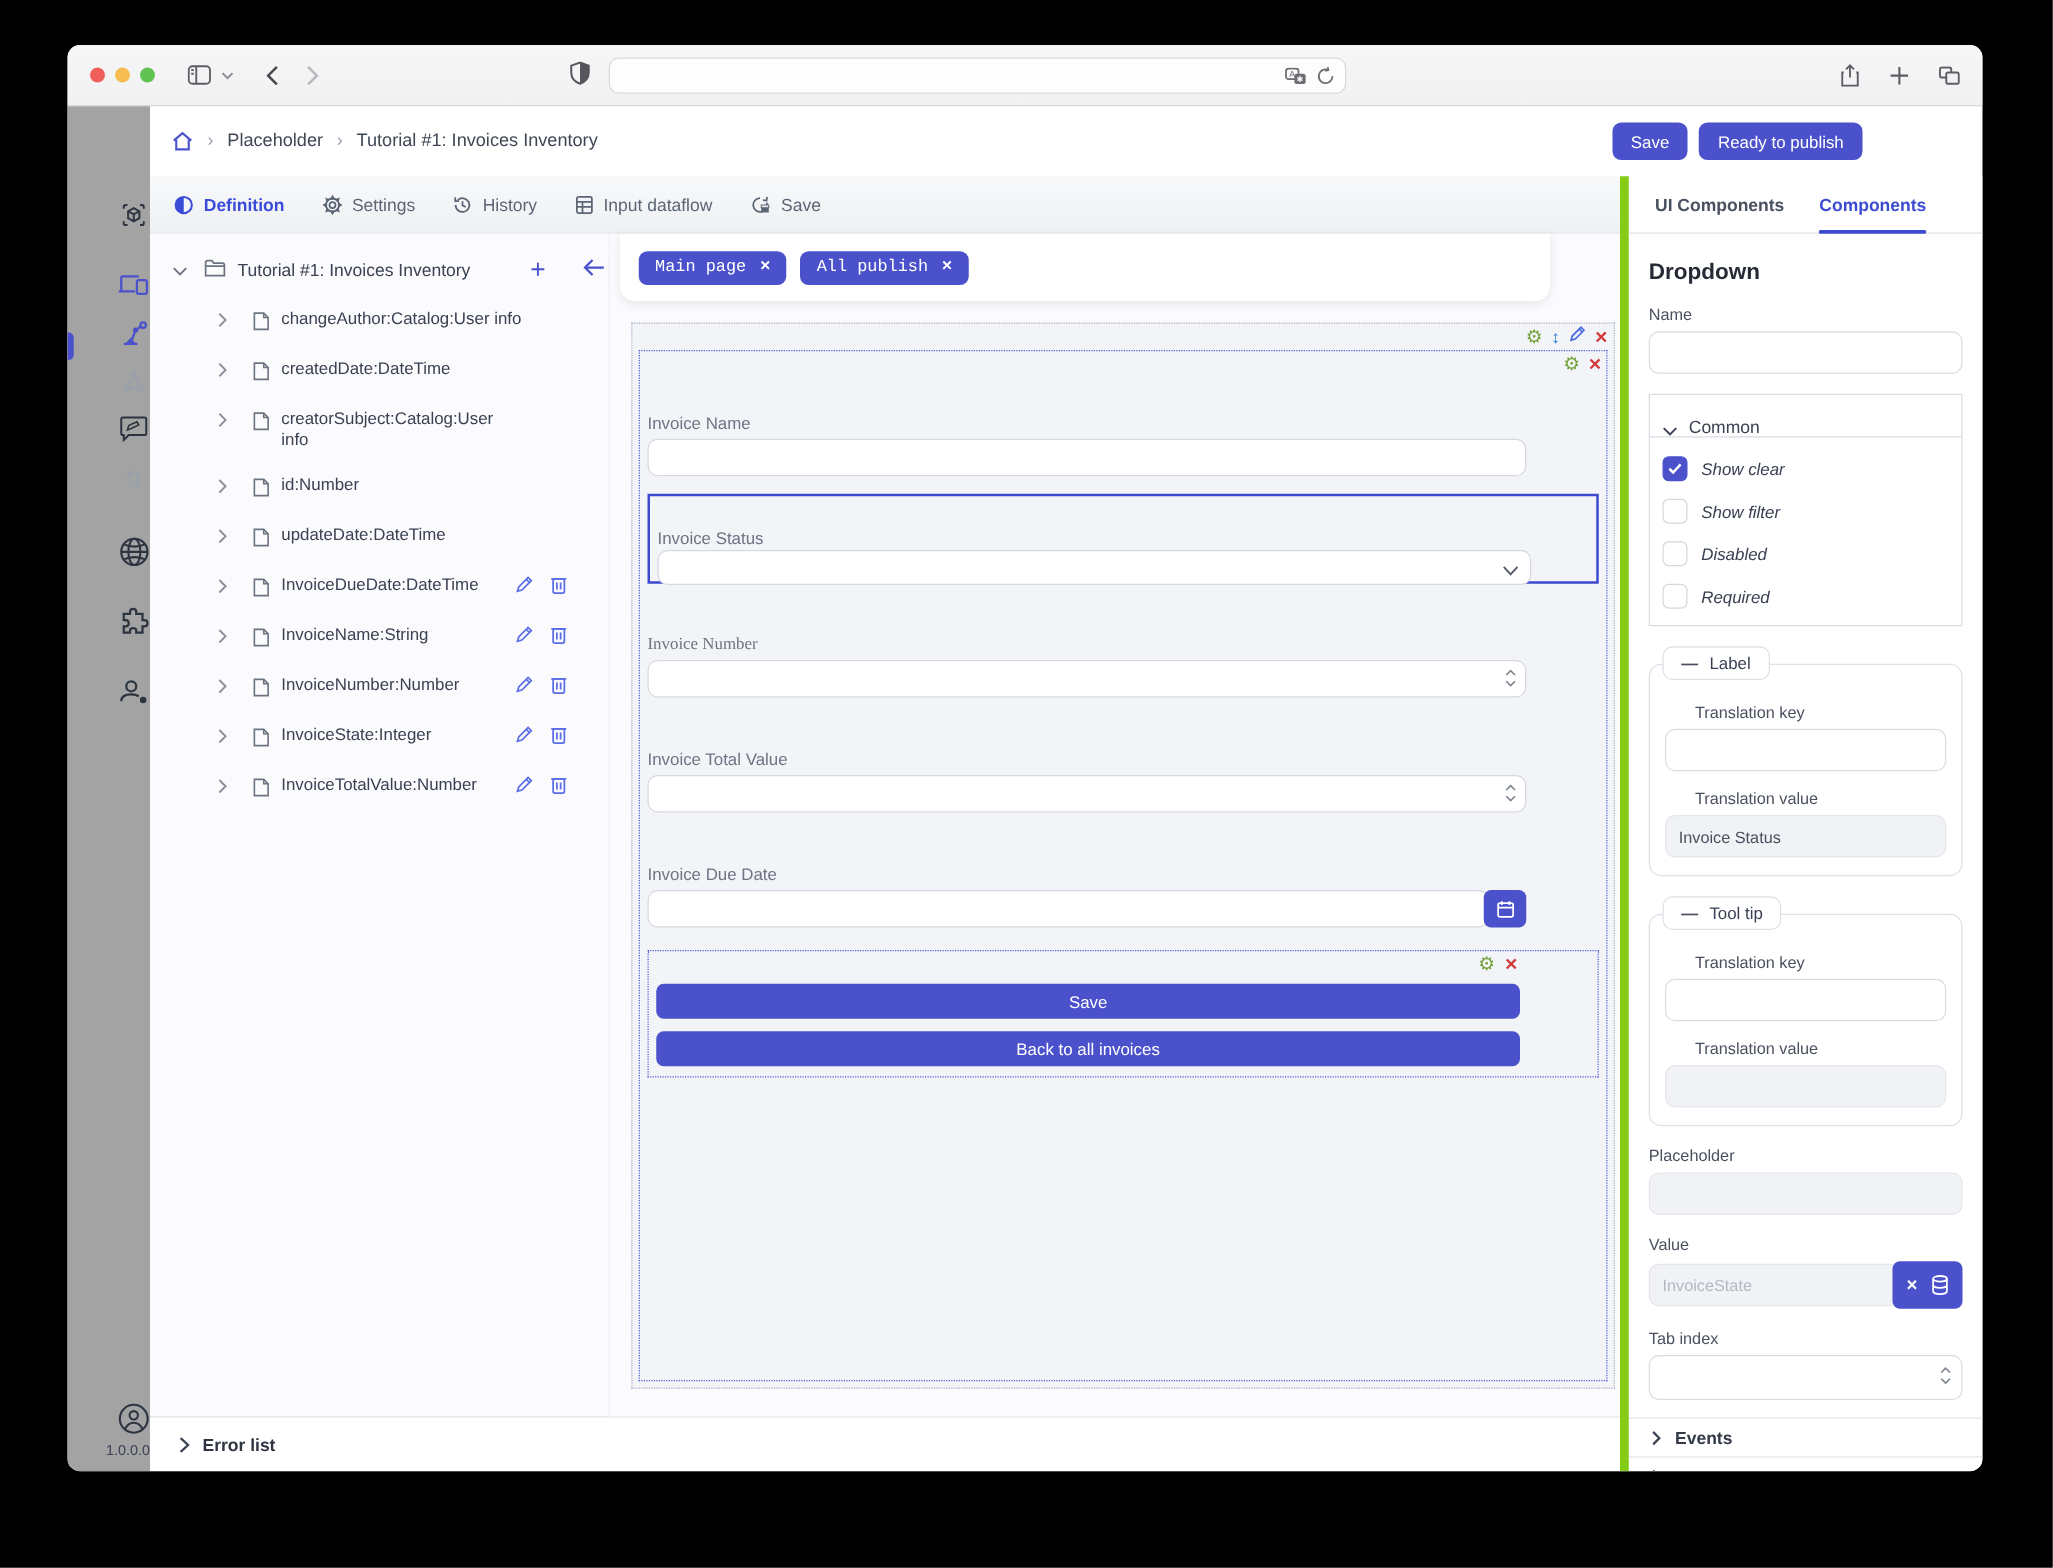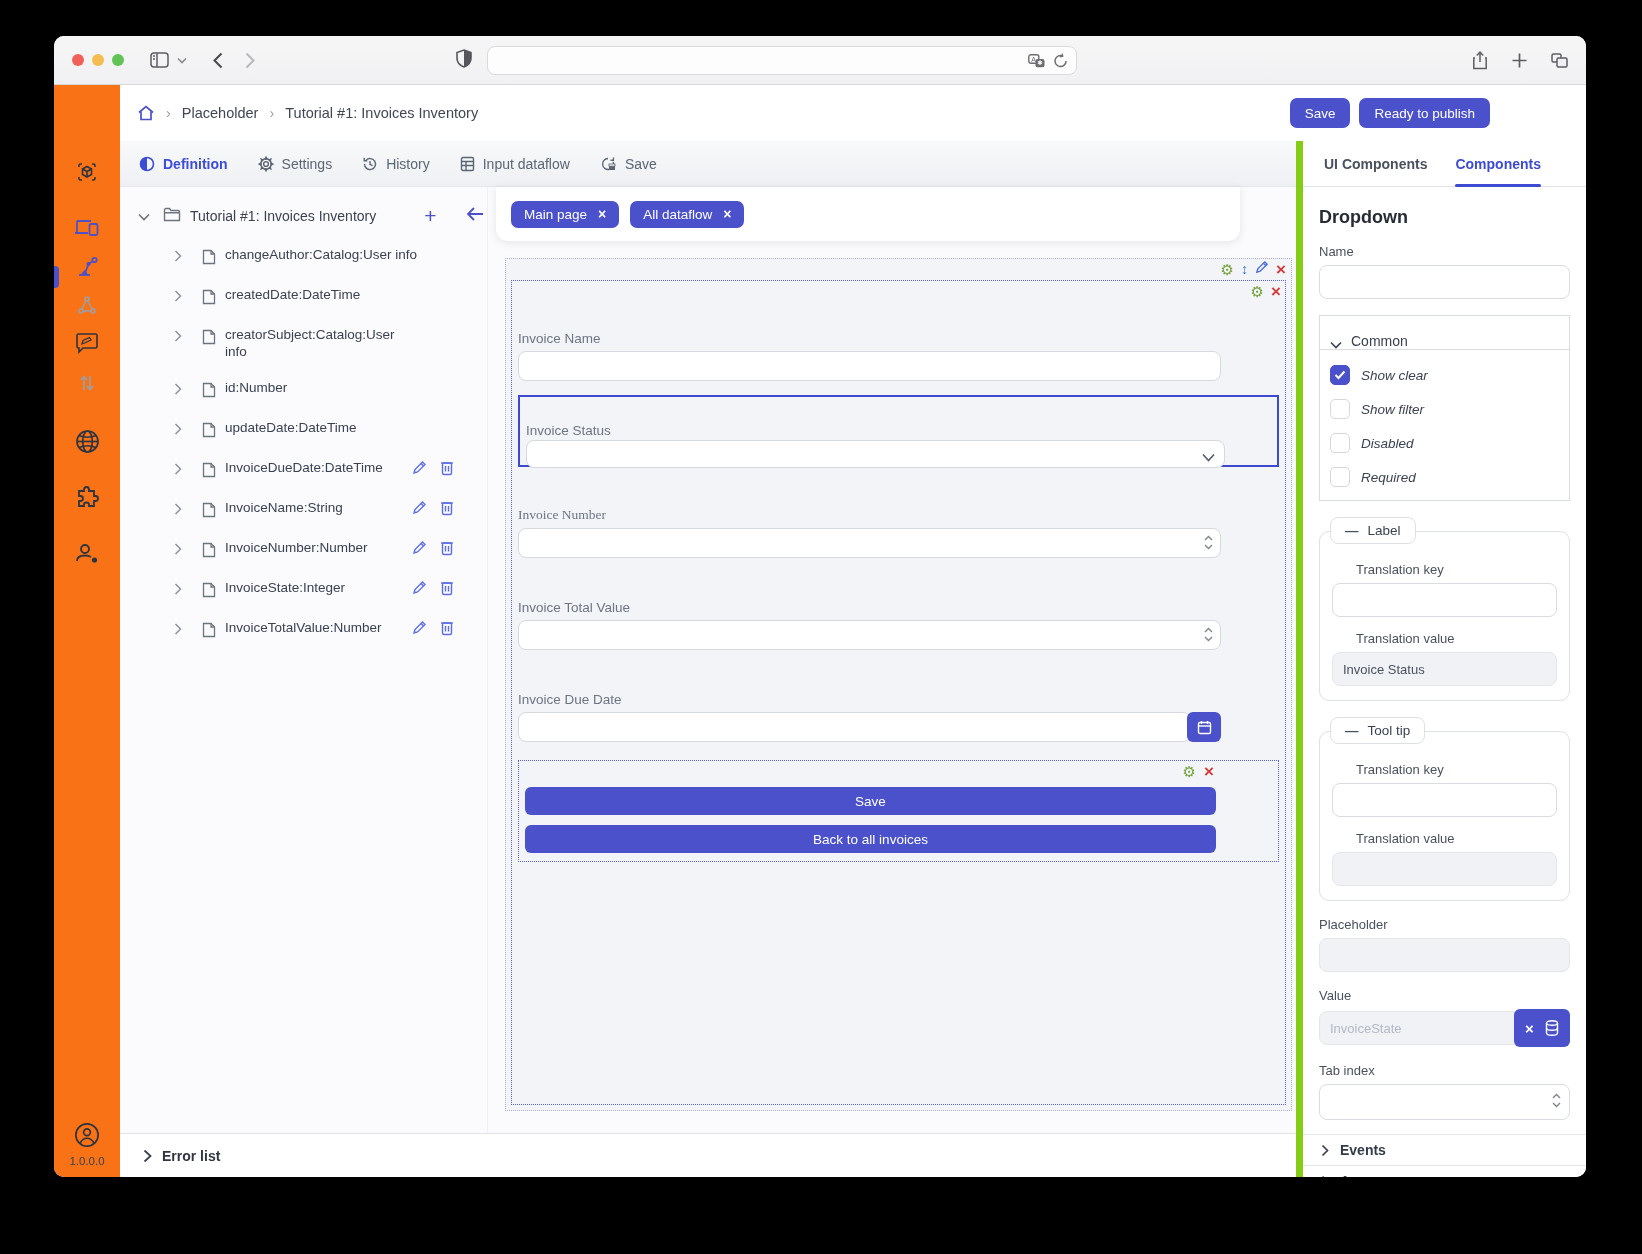--- a/index.html
+++ b/index.html
@@ -18,21 +18,21 @@
   .nav-back { margin-left:26px; color:#48484d; }
   .nav-fwd { margin-left:22px; color:#b8b8bd; }
   .urlbar { position:absolute; left:433px; top:10px; width:590px; height:29px; background:#fdfdfd; border:1px solid #d9d9de; border-radius:8px; display:flex; align-items:center; justify-content:flex-end; padding:0 8px; gap:8px; }
   .shield { position:absolute; left:402px; top:13px; }
   .tb-right { margin-left:auto; display:flex; align-items:center; gap:24px; }
 
   
   .app-body { flex:1; display:flex; min-height:0; }
 
   
-  .rail { flex:0 0 66px; display:flex; flex-direction:column; align-items:center; position:relative; background:#f97316; }
+  .rail { flex:0 0 66px; display:flex; flex-direction:column; align-items:flex-end; position:relative; background:#a3a3a3; }
   .rail-ind { position:absolute; left:0; top:181px; width:5px; height:22px; background:#4a51cb; border-radius:0 4px 4px 0; }
   .rail-ico { width:26px; height:24px; display:flex; align-items:center; justify-content:center; color:#2c3440; cursor:pointer; }
   .rail-ico.blue { color:#4a51cb; } .rail-ico.gray { color:#99a0ab; }
   .rail-avatar { margin-top:auto; }
   .rail-version { font-size:11.5px; color:#3a4152; margin:8px 0 10px; }
 
   
   .main-col { flex:1; display:flex; flex-direction:column; min-width:0; }
   .hdr { height:56px; flex:0 0 56px; display:flex; align-items:center; padding-left:17px; }
   .crumb { display:flex; align-items:center; gap:11px; font-size:14.5px; color:#3f4654; }
@@ -61,21 +61,21 @@
   .trow .acts span { cursor:pointer; }
   .troot { display:flex; align-items:center; margin-bottom:21px; font-size:14px; color:#3a4152; }
   .troot .chev { color:#6d7481; cursor:pointer; }
   .troot .ficon { color:#6d7481; margin:0 9px 0 13px; }
   .troot .addbtn { color:#4a51cb; margin-left:48px; font-size:21px; line-height:1; cursor:pointer; }
   .troot .backbtn { color:#4a51cb; margin-left:28px; cursor:pointer; }
 
   
   .canvas { flex:1; background:#fbfbfd; position:relative; min-width:0; }
   .pillcard { position:absolute; left:8px; right:56px; top:0; height:54px; background:#fff; border-radius:0 0 12px 12px; box-shadow:0 2px 8px rgba(30,35,60,.10); display:flex; align-items:center; padding-left:15px; gap:11px; }
-  .pill { height:27px; background:#4a51cb; border-radius:7px; color:#fff; font-size:13.5px; display:flex; align-items:center; padding:0 13px; gap:11px; cursor:pointer; }
+  .pill { height:27px; background:#4a51cb; border-radius:7px; color:#fff; font-size:13.5px; display:flex; align-items:center; padding:0 13px; gap:11px; cursor:pointer;font-family:Liberation Mono, monospace; }
   .pill .x { font-size:14px; font-weight:700; cursor:pointer; }
 
   .artboard { position:absolute; left:17px; right:4px; top:71px; bottom:22px; border:1.5px dotted #abb0cc; background:#f3f4f7; }
   .ab-icons1 { position:absolute; top:2px; right:5px; display:flex; gap:7px; align-items:center; height:16px; }
   .inner { position:absolute; left:5px; right:5px; top:21px; bottom:5px; border:1.5px dotted #5560dd; padding:28px 6px 6px 6px; }
   .ab-icons2 { position:absolute; top:2px; right:4px; display:flex; gap:7px; align-items:center; }
   .ico-gear { color:#74a23c; font-size:15px; line-height:1; cursor:pointer; }
   .ico-updown { color:#2f7fd6; font-size:14px; font-weight:700; line-height:1; cursor:pointer; }
   .ico-pen { color:#4a6ce0; cursor:pointer; }
   .ico-x { color:#d23b3b; font-size:17px; font-weight:700; line-height:1; cursor:pointer; }
@@ -563,21 +563,21 @@
               </div>
             </div>
 
             <div class="canvas">
               <div class="pillcard">
                 <div class="pill">
                   <span>Main page</span>
                   <span class="x">×</span>
                 </div>
                 <div class="pill">
-                  <span>All dataflow</span>
+                  <span>All publish</span>
                   <span class="x">×</span>
                 </div>
               </div>
 
               <div class="artboard">
                 <div class="ab-icons1">
                   <span class="ico-gear">⚙</span>
                   <span class="ico-updown">↕</span>
                   <span class="ico-pen"><svg width="14" height="14" viewBox="0 0 15 15" fill="none" stroke="currentColor" stroke-width="1.5">
                         <path d="M2 13 L3 9.5 L10.5 2 L13 4.5 L5.5 12 Z"></path>

